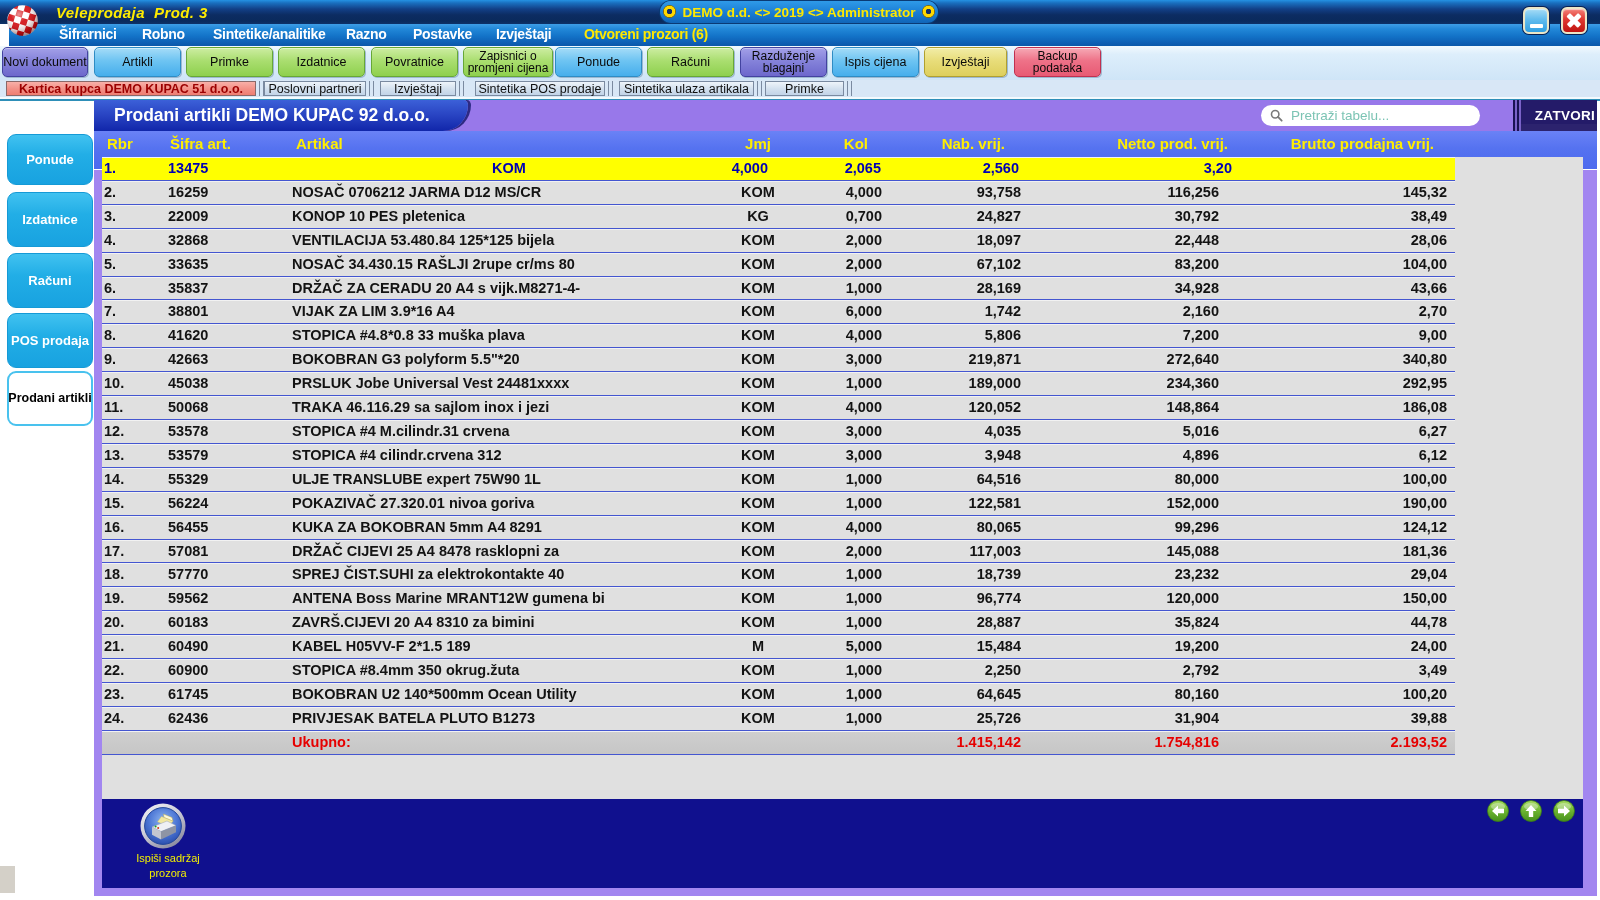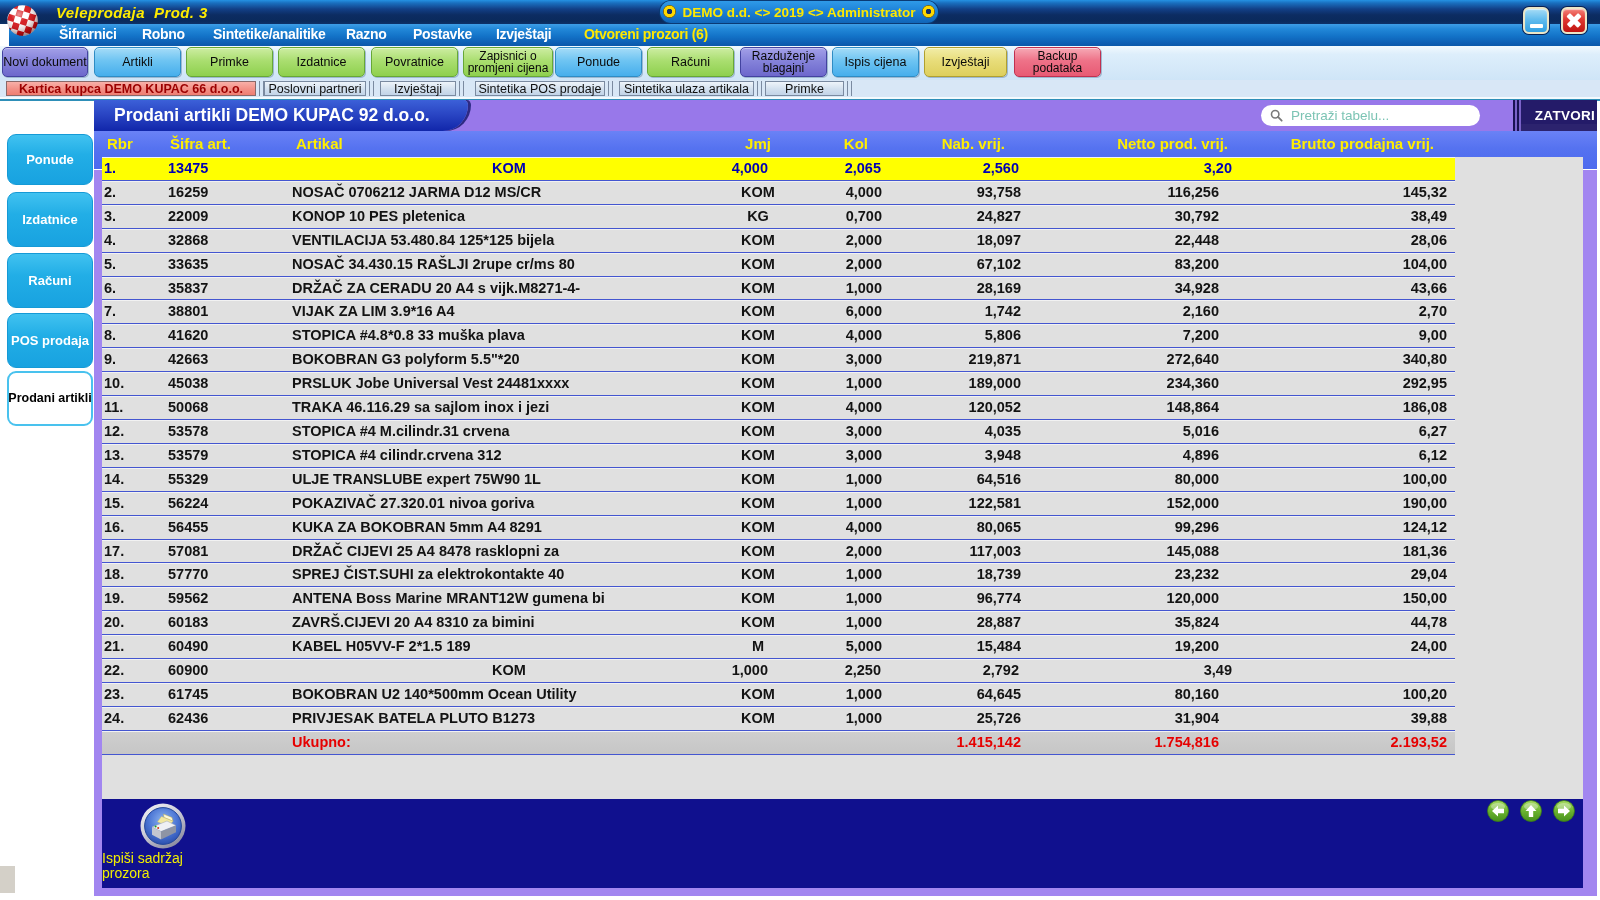--- a/index.html
+++ b/index.html
@@ -133,22 +133,22 @@
   .tcell.c3 { text-align:center; }
   .tcell.c4 { text-align:right; padding-right:18px; }
   .tcell.c5 { text-align:right; padding-right:19px; }
   .tcell.c6 { text-align:right; padding-right:21px; }
   .tcell.c7 { text-align:right; padding-right:8px; }
   .trow.total .tcell { color:#e60000; }
 
   
   .wfooter { position:absolute; left:8px; top:699px; width:1481px; height:89px; background:#10108e; }
   .print-btn { position:absolute; left:38px; top:4px; width:46px; height:46px; }
-  .print-label { position:absolute; left:0px; top:52px; width:132px; text-align:left;
-    color:#f2ee00; font-size:14px; line-height:15px; }
+  .print-label { position:absolute; left:0px; top:52px; width:132px; text-align:center;
+    color:#f2ee00; font-size:11px; line-height:15px; }
   .navbtn { position:absolute; top:1px; width:22px; height:22px; }
   .navbtn.nav-left { left:1385px; } .navbtn.nav-up { left:1418px; } .navbtn.nav-right { left:1451px; }
 
   .corner-sq { position:absolute; left:0; top:866px; width:15px; height:27px; background:#d4d0c8; }
 </style>
 </head>
 <body>
 
 <div id="app">
 
@@ -203,21 +203,21 @@
       <div class="tbtn green wrap2" style="left: 463px; width: 90px;">Zapisnici o promjeni cijena</div>
       <div class="tbtn blue" style="left: 555px; width: 87px;">Ponude</div>
       <div class="tbtn green" style="left: 647px; width: 87px;">Računi</div>
       <div class="tbtn purple wrap2" style="left: 740px; width: 87px;">Razduženje blagajni</div>
       <div class="tbtn blue" style="left: 832px; width: 87px;">Ispis cijena</div>
       <div class="tbtn yellow" style="left: 924px; width: 83px;">Izvještaji</div>
       <div class="tbtn pink wrap2" style="left: 1014px; width: 87px;">Backup podataka</div>
     </div>
 
   <div class="tabrow" id="tabrow">
-      <div class="dtab active" style="left: 6px; width: 250px;">Kartica kupca DEMO KUPAC 66 d.o.o.</div>
+      <div class="dtab active" style="left: 6px; width: 250px;">Kartica kupca DEMO KUPAC 51 d.o.o.</div>
       <div class="dtab-sep" style="left: 259px;"></div>
       <div class="dtab" style="left: 264px; width: 102px;">Poslovni partneri</div>
       <div class="dtab-sep" style="left: 369px;"></div>
       <div class="dtab" style="left: 380px; width: 76px;">Izvještaji</div>
       <div class="dtab-sep" style="left: 459px;"></div>
       <div class="dtab" style="left: 475px; width: 130px;">Sintetika POS prodaje</div>
       <div class="dtab-sep" style="left: 608px;"></div>
       <div class="dtab" style="left: 619px; width: 135px;">Sintetika ulaza artikala</div>
       <div class="dtab-sep" style="left: 757px;"></div>
       <div class="dtab" style="left: 765px; width: 79px;">Primke</div>
@@ -469,20 +469,21 @@
           <div class="tcell c2">KABEL H05VV-F 2*1.5 189</div>
           <div class="tcell c3">M</div>
           <div class="tcell c4">5,000</div>
           <div class="tcell c5">15,484</div>
           <div class="tcell c6">19,200</div>
           <div class="tcell c7">24,00</div>
         </div>
         <div class="trow">
           <div class="tcell c0">22.</div>
           <div class="tcell c1">60900</div>
+          <div class="tcell c2">STOPICA #8.4mm 350 okrug.žuta</div>
           <div class="tcell c3">KOM</div>
           <div class="tcell c4">1,000</div>
           <div class="tcell c5">2,250</div>
           <div class="tcell c6">2,792</div>
           <div class="tcell c7">3,49</div>
         </div>
         <div class="trow">
           <div class="tcell c0">23.</div>
           <div class="tcell c1">61745</div>
           <div class="tcell c2">BOKOBRAN U2 140*500mm Ocean Utility</div>

